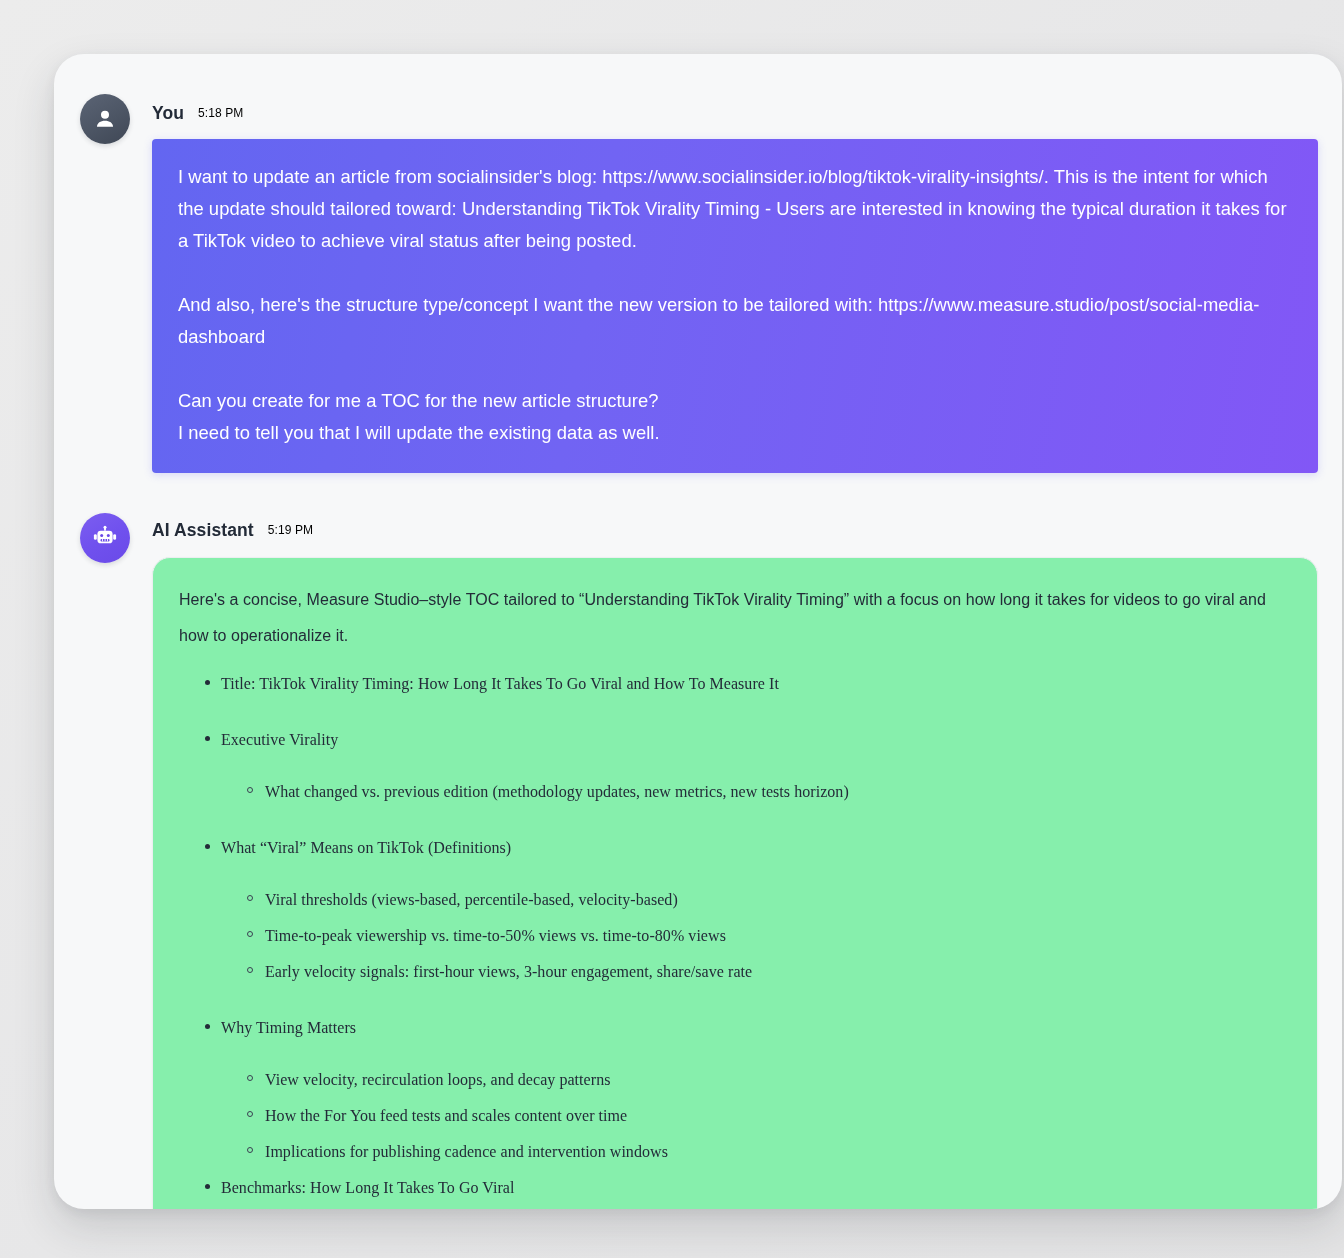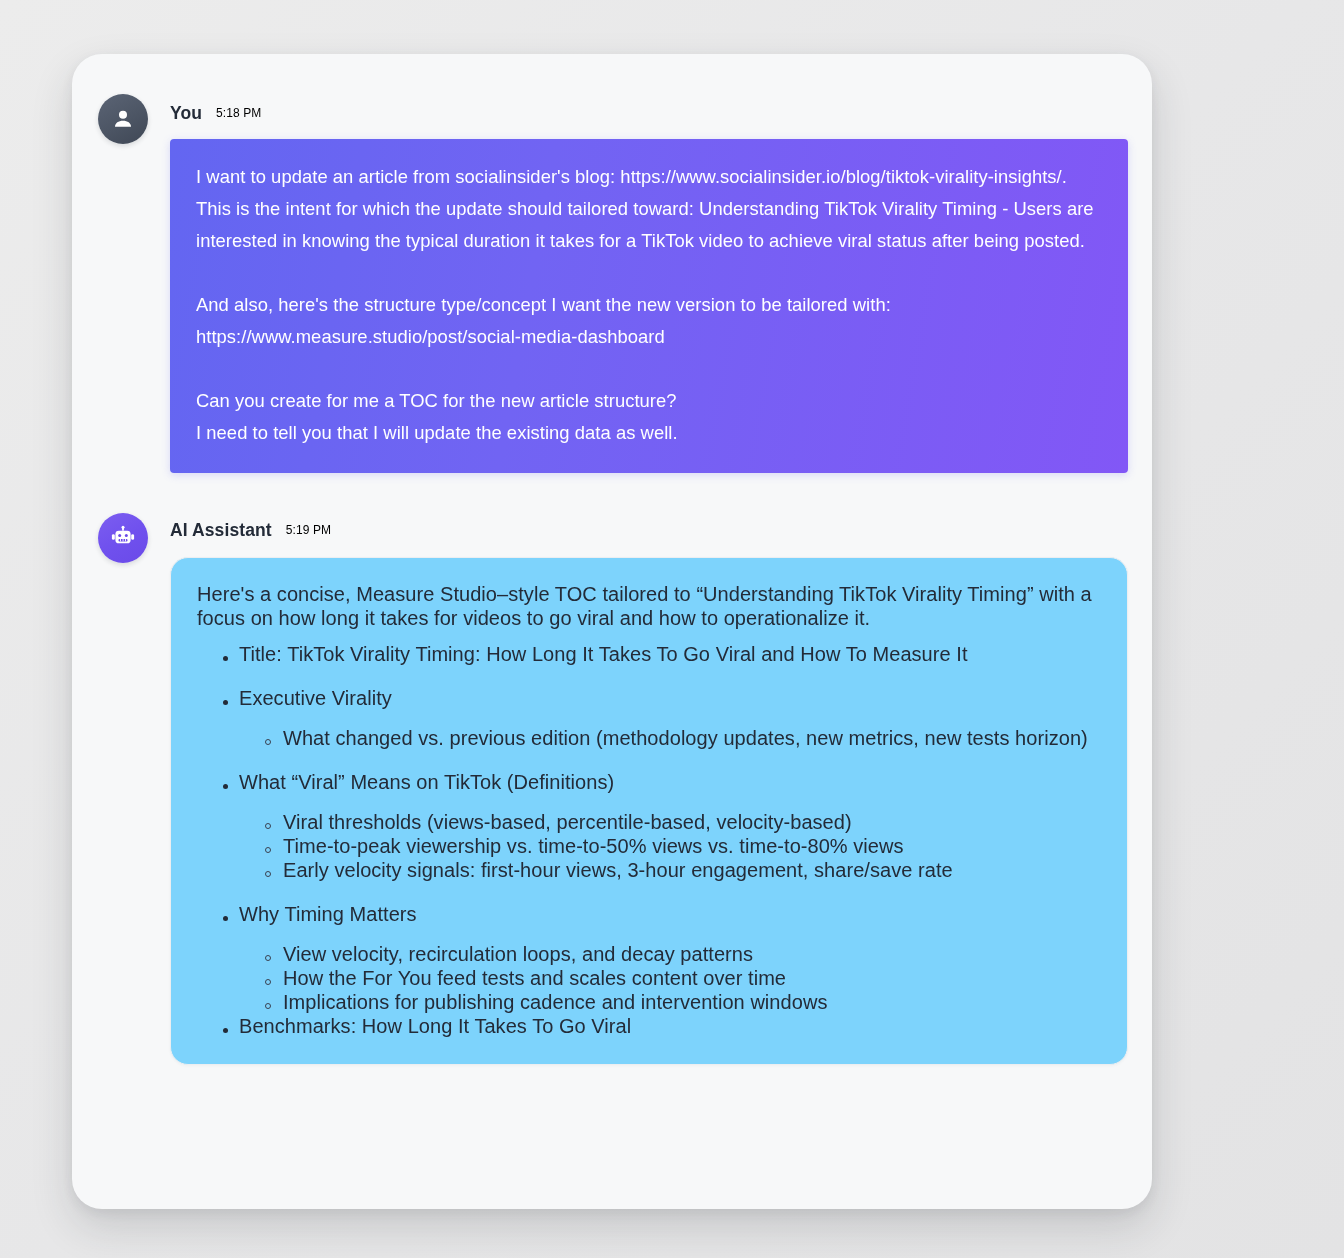--- a/index.html
+++ b/index.html
@@ -17,23 +17,23 @@
 
   .page-backdrop {
     position: absolute;
     inset: 0;
     background: linear-gradient(135deg, #ececec 0%, #e7e7e8 50%, #e3e3e4 100%);
   }
 
   
   .chat-card {
     position: absolute;
-    left: 72px;
+    left: 54px;
     top: 54px;
-    width: 1080px;
+    width: 1288px;
     height: 1155px;
     background: #f7f8f9;
     border-radius: 30px;
     box-shadow: 0 18px 42px rgba(40, 42, 50, 0.16),
                 0 4px 12px rgba(40, 42, 50, 0.07);
     overflow: hidden;
   }
 
   .chat-scroll {
     position: absolute;
@@ -103,38 +103,39 @@
     letter-spacing: 0.05px;
     box-shadow: 0 2px 8px rgba(99, 102, 241, 0.22);
   }
   .bubble-user p { margin: 0; }
   .bubble-user p + p { margin-top: 32px; }
 
   
   .bubble-assistant {
     margin-left: 72px;
     margin-top: 12px;
-    background: #7dd3fc;
+    background: #86efac;
     border: 1px solid #eceef1;
     border-radius: 18px;
     padding: 24px 26px 26px 26px;
     color: #232b38;
-    font-size: 20px;
-    line-height: 24px;
+    font-size: 16px;
+    line-height: 36px;
     letter-spacing: 0.05px;
     box-shadow: 0 1px 3px rgba(35, 43, 56, 0.04);
   }
   .bubble-assistant > p.intro {
     margin: 0 0 10px 0;
   }
 
   ul.toc-list {
     list-style: none;
     margin: 0;
     padding: 0;
+    font-family: Liberation Serif, serif;
   }
   ul.toc-list > li.toc-top {
     position: relative;
     padding-left: 42px;
     margin-top: 20px;
   }
   ul.toc-list > li.toc-top:first-child { margin-top: 12px; }
   ul.toc-list > li.toc-top > .bullet-dot {
     position: absolute;
     left: 26px;

